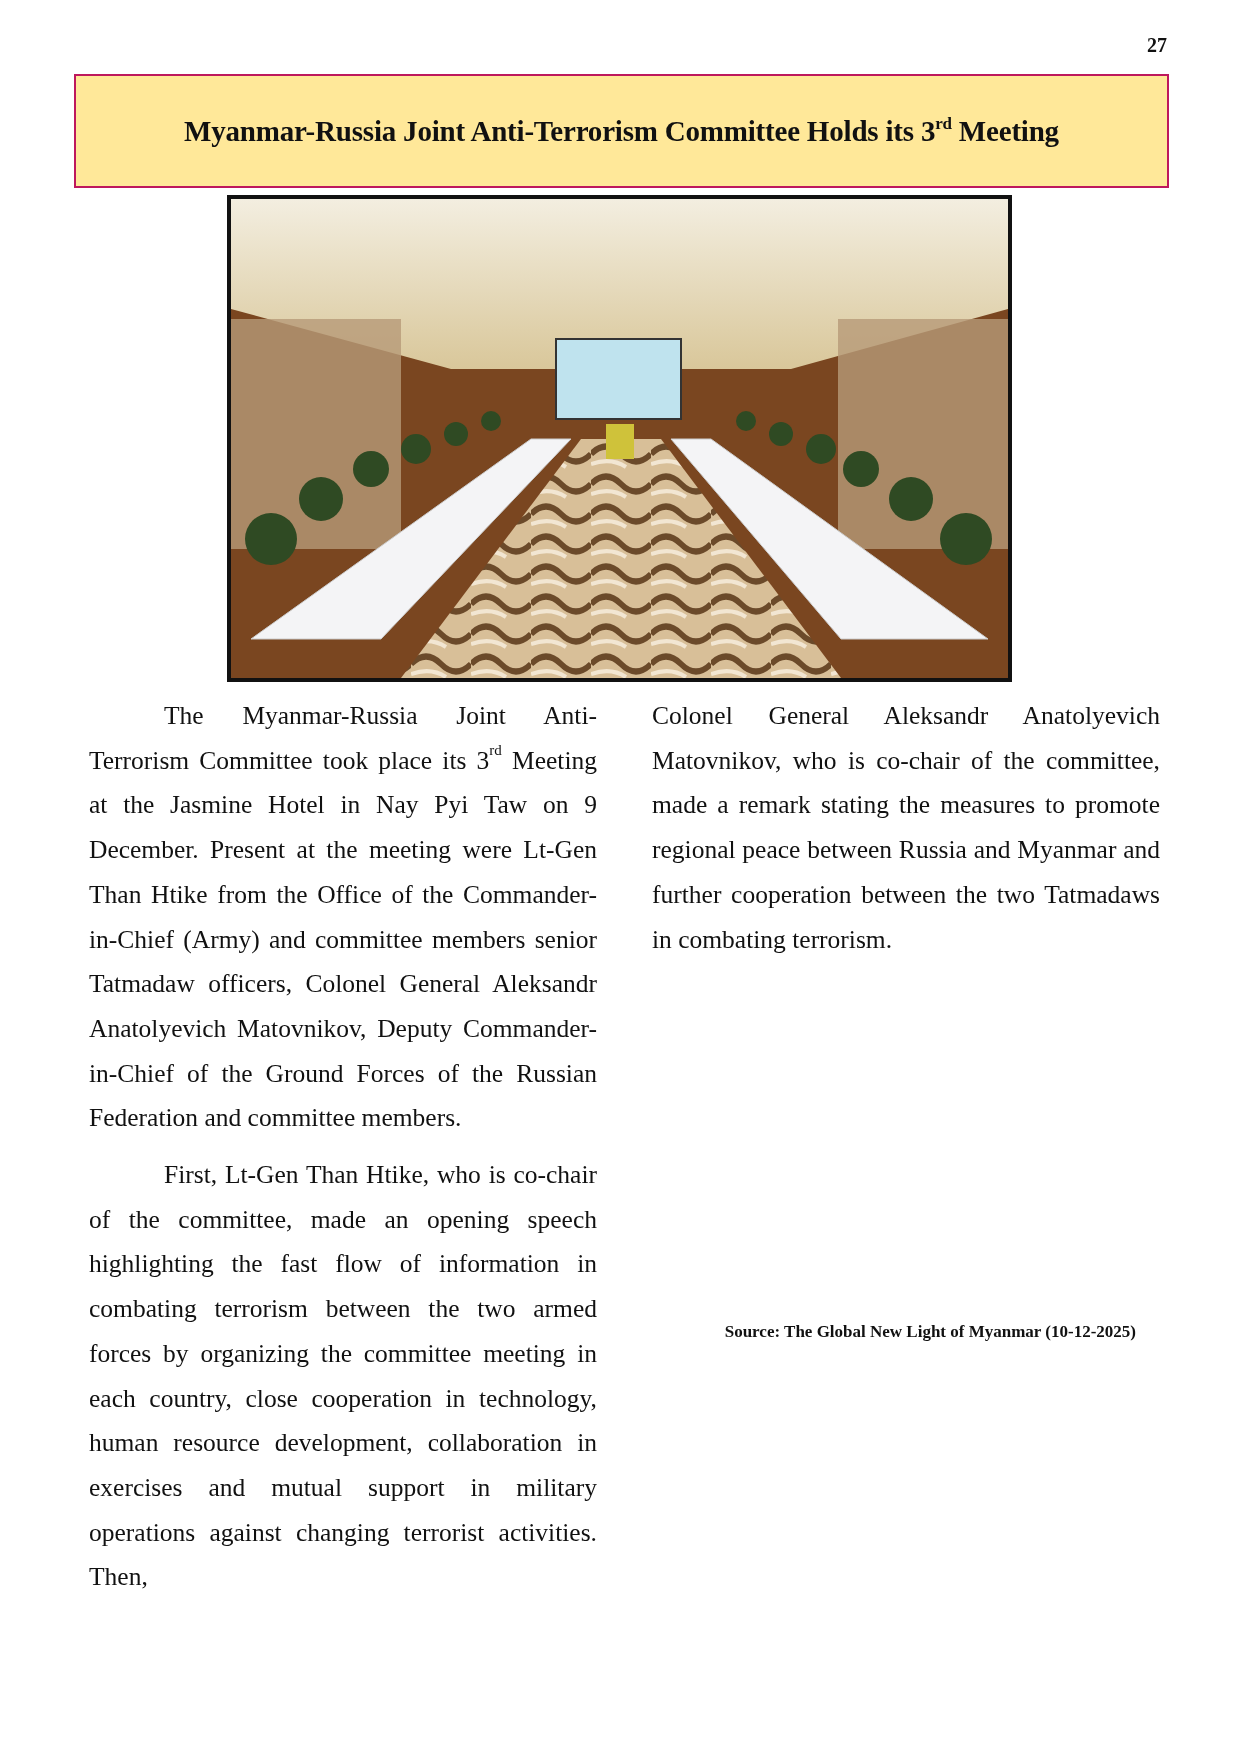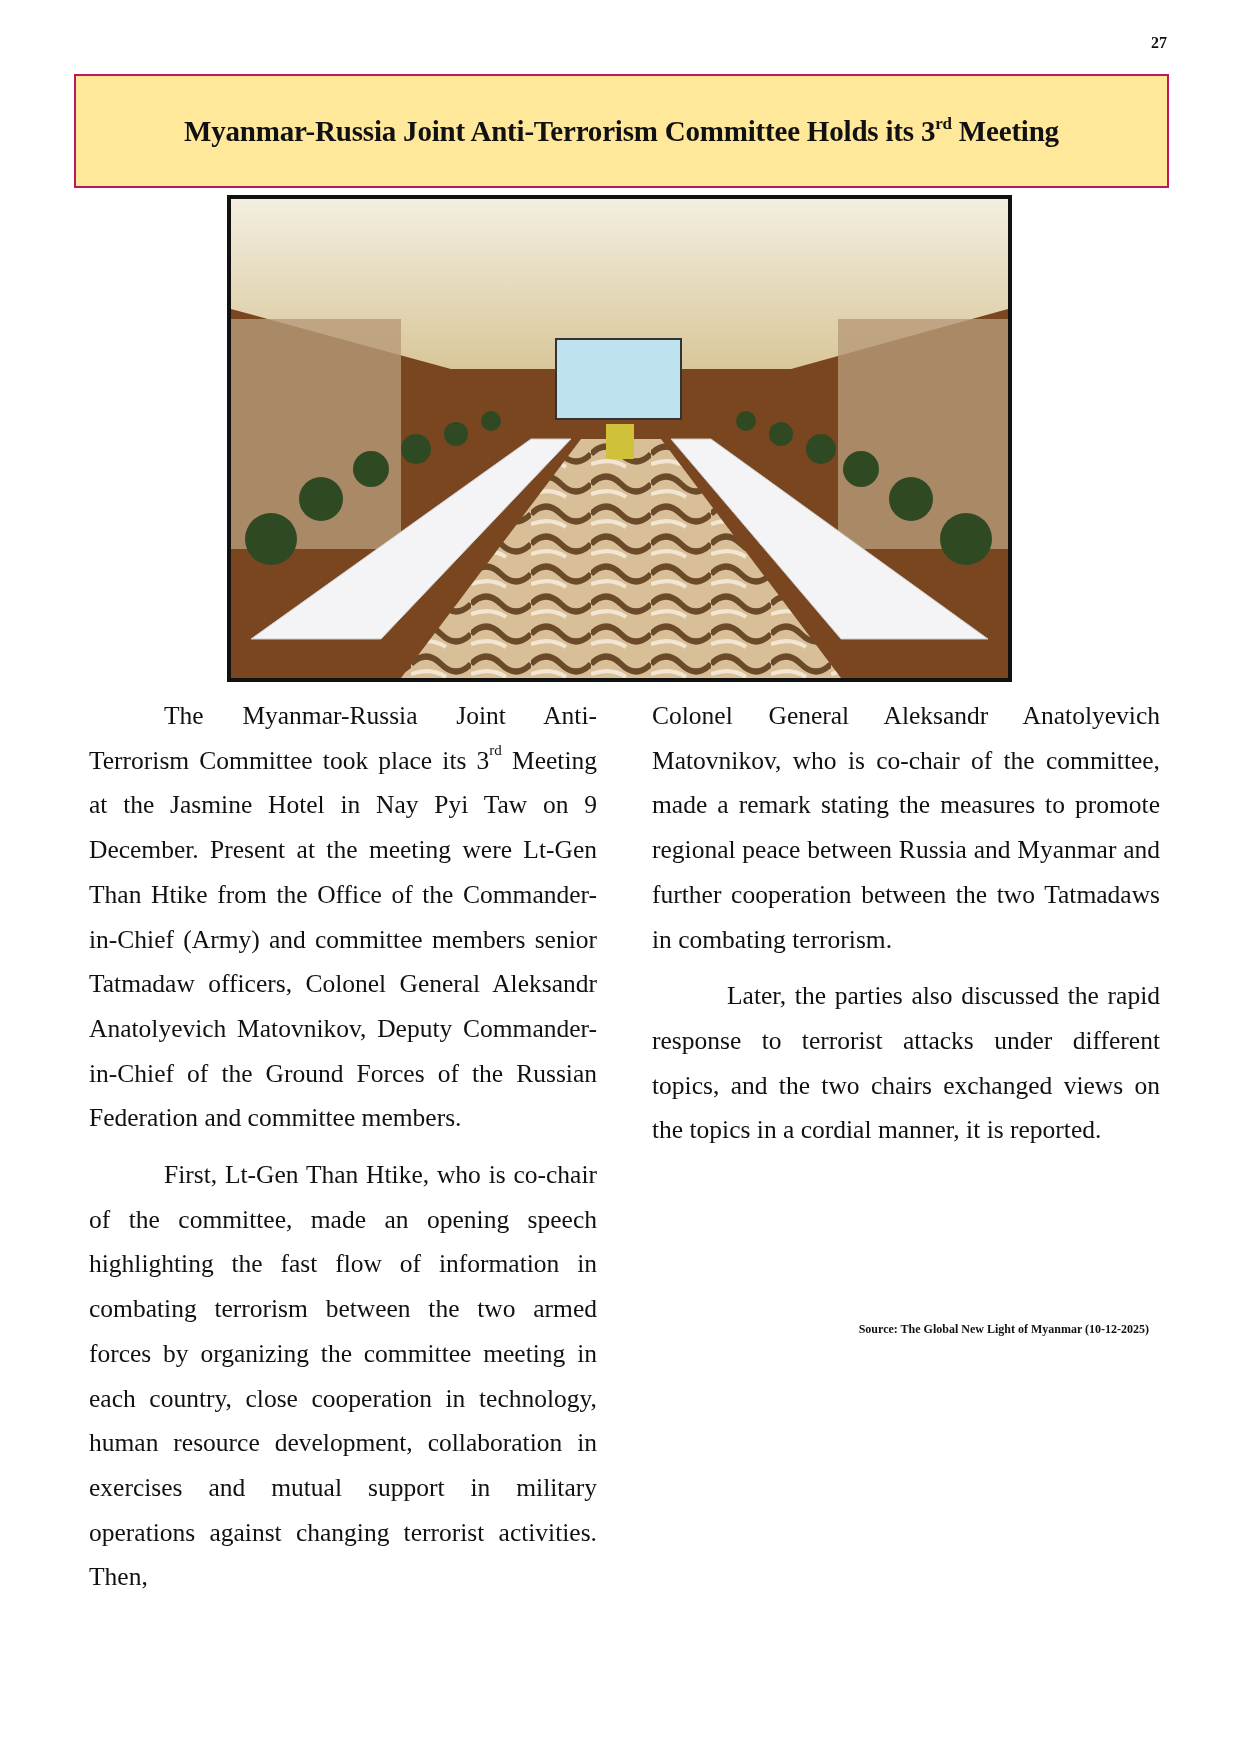--- a/index.html
+++ b/index.html
@@ -1,34 +1,34 @@
 <!DOCTYPE html>
 <html><head>
 <meta charset="utf-8">
 <style>
   html, body { margin: 0; padding: 0; background: #ffffff; }
   body { width: 1241px; height: 1755px; position: relative; overflow: hidden;
          font-family: "Liberation Serif", "DejaVu Serif", serif; color: #111; }
-  .page-number { position: absolute; top: 34px; right: 74px; font-size: 16px; font-weight: bold; }
+  .page-number { position: absolute; top: 34px; right: 74px; font-size: 20px; font-weight: bold; }
   .title-box { position: absolute; left: 74px; top: 74px; width: 1095px; height: 114px;
                background: #ffe899; border: 2px solid #be185d; box-sizing: border-box;
                display: flex; align-items: center; justify-content: center; }
   .title { font-size: 29px; font-weight: bold; margin: 0; letter-spacing: -0.2px; }
   .title sup { font-size: 17px; vertical-align: 12px; line-height: 0; }
   .photo { position: absolute; left: 227px; top: 195px; width: 785px; height: 487px;
            border: 4px solid #111; box-sizing: border-box; overflow: hidden; }
   .photo svg { display: block; width: 100%; height: 100%; }
   .col { position: absolute; top: 694px; width: 508px; font-size: 25.5px; line-height: 44.7px;
          text-align: justify; hyphens: none; }
   .col-left { left: 89px; }
   .col-right { left: 652px; }
   .col p { margin: 0 0 12px 0; }
   .indent { text-indent: 75px; }
   .col sup { font-size: 15px; line-height: 0; vertical-align: 14px; }
-  .source { position: absolute; top: 1322px; right: 92px; font-size: 12px; font-weight: bold; }
+  .source { position: absolute; top: 1322px; right: 105px; font-size: 17px; font-weight: bold; }
 </style>
 </head>
 <body>
 
 <div class="page-number">27</div>
 
 <div class="title-box">
   <h1 class="title"><span>Myanmar-Russia Joint Anti-Terrorism Committee Holds its 3</span><sup>rd</sup><span> Meeting</span></h1>
 </div>
 
@@ -73,16 +73,15 @@
   </svg>
 </div>
 
 <div class="col col-left">
   <p class="indent"><span>The Myanmar-Russia Joint Anti-Terrorism Committee took place its 3</span><sup>rd</sup><span> Meeting at the Jasmine Hotel in Nay Pyi Taw on 9 December. Present at the meeting were Lt-Gen Than Htike from the Office of the Commander-in-Chief (Army) and com­mittee members senior Tatmadaw officers, Colonel General Aleksandr Anatolyevich Matovnikov, Deputy Commander-in-Chief of the Ground Forces of the Russian Feder­ation and committee members.</span></p>
   <p class="indent">First, Lt-Gen Than Htike, who is co-chair of the committee, made an opening speech highlighting the fast flow of infor­mation in combating terrorism between the two armed forces by organizing the com­mittee meeting in each country, close coop­eration in technology, human resource de­velopment, collaboration in exercises and mutual support in military operations against changing terrorist activities. Then,</p>
 </div>
 
 <div class="col col-right">
   <p>Colonel General Aleksandr Anatolyevich Matovnikov, who is co-chair of the com­mittee, made a remark stating the measures to promote regional peace between Russia and Myanmar and further cooperation be­tween the two Tatmadaws in combating terrorism.</p>
-  <p class="indent">Later, the parties also discussed the rapid response to terrorist attacks under dif­ferent topics, and the two chairs exchanged views on the topics in a cordial manner, it is reported.</p>
 </div>
 
 <div class="source">Source: The Global New Light of Myanmar (10-12-2025)</div>
 
 </body></html>

